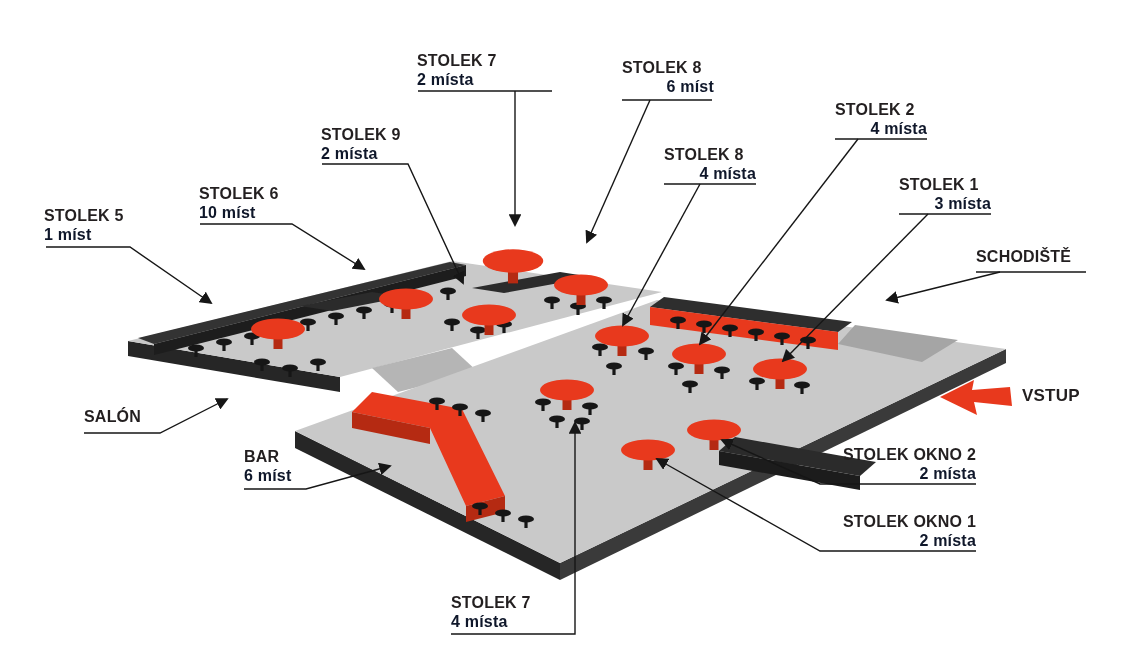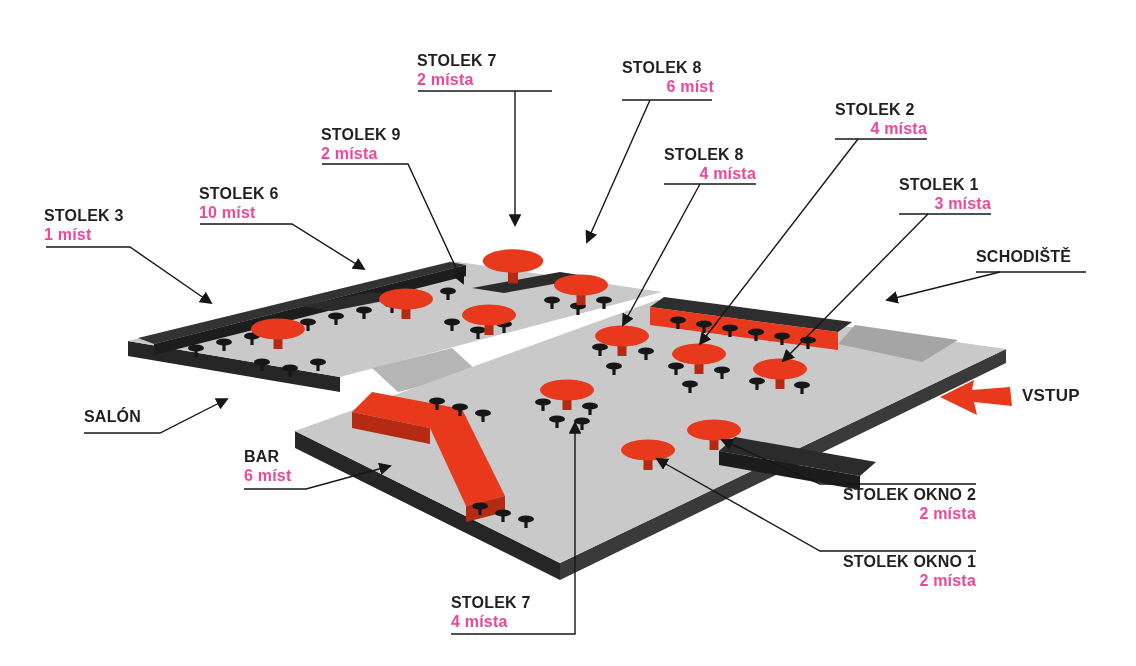--- a/index.html
+++ b/index.html
@@ -1,23 +1,23 @@
 <!DOCTYPE html>
 <html><head>
 <meta charset="utf-8">
 <style>
   html,body{margin:0;padding:0;background:#ffffff;}
   .stage{position:relative;width:1136px;height:666px;background:#ffffff;overflow:hidden;
          font-family:"Liberation Sans",sans-serif;}
   .stage svg{position:absolute;left:0;top:0;}
   .label{position:absolute;font-weight:700;font-size:16px;color:#231f20;line-height:1.16;
          letter-spacing:.2px;white-space:nowrap;}
-  .label .seats{color:#ec4899;}
+  .label .seats{color:#0f172a;}
   .w92{width:92px;}
-  .w156{width:156px;text-align:right;margin-top:40px;}
+  .w156{width:156px;text-align:right;}
   .seatsR{text-align:right;}
   .big{font-size:17px;}
 </style>
 </head>
 <body>
 
 <div class="stage">
 
   <svg width="1136" height="666" viewBox="0 0 1136 666">
     <defs>
@@ -140,21 +140,21 @@
       <polyline points="244,489 306,489 390,466" marker-end="url(#ah)"></polyline>
       <polyline points="451,634 575,634 575,423" marker-end="url(#ah)"></polyline>
       <polyline points="976,484 820,484 722,440" marker-end="url(#ah)"></polyline>
       <polyline points="976,551 820,551 657,459" marker-end="url(#ah)"></polyline>
     </g>
 
     <polygon points="940,397 974,380 972,390 1010,387 1012,406 974,402 977,415" fill="#e8391d"></polygon>
   </svg>
 
   <div class="label" style="left:44px;top:207px">
-    <div>STOLEK 3</div>
+    <div>STOLEK 5</div>
     <div class="seats">1 míst</div>
   </div>
 
   <div class="label" style="left:199px;top:185px">
     <div>STOLEK 6</div>
     <div class="seats">10 míst</div>
   </div>
 
   <div class="label" style="left:321px;top:126px">
     <div>STOLEK 9</div>

